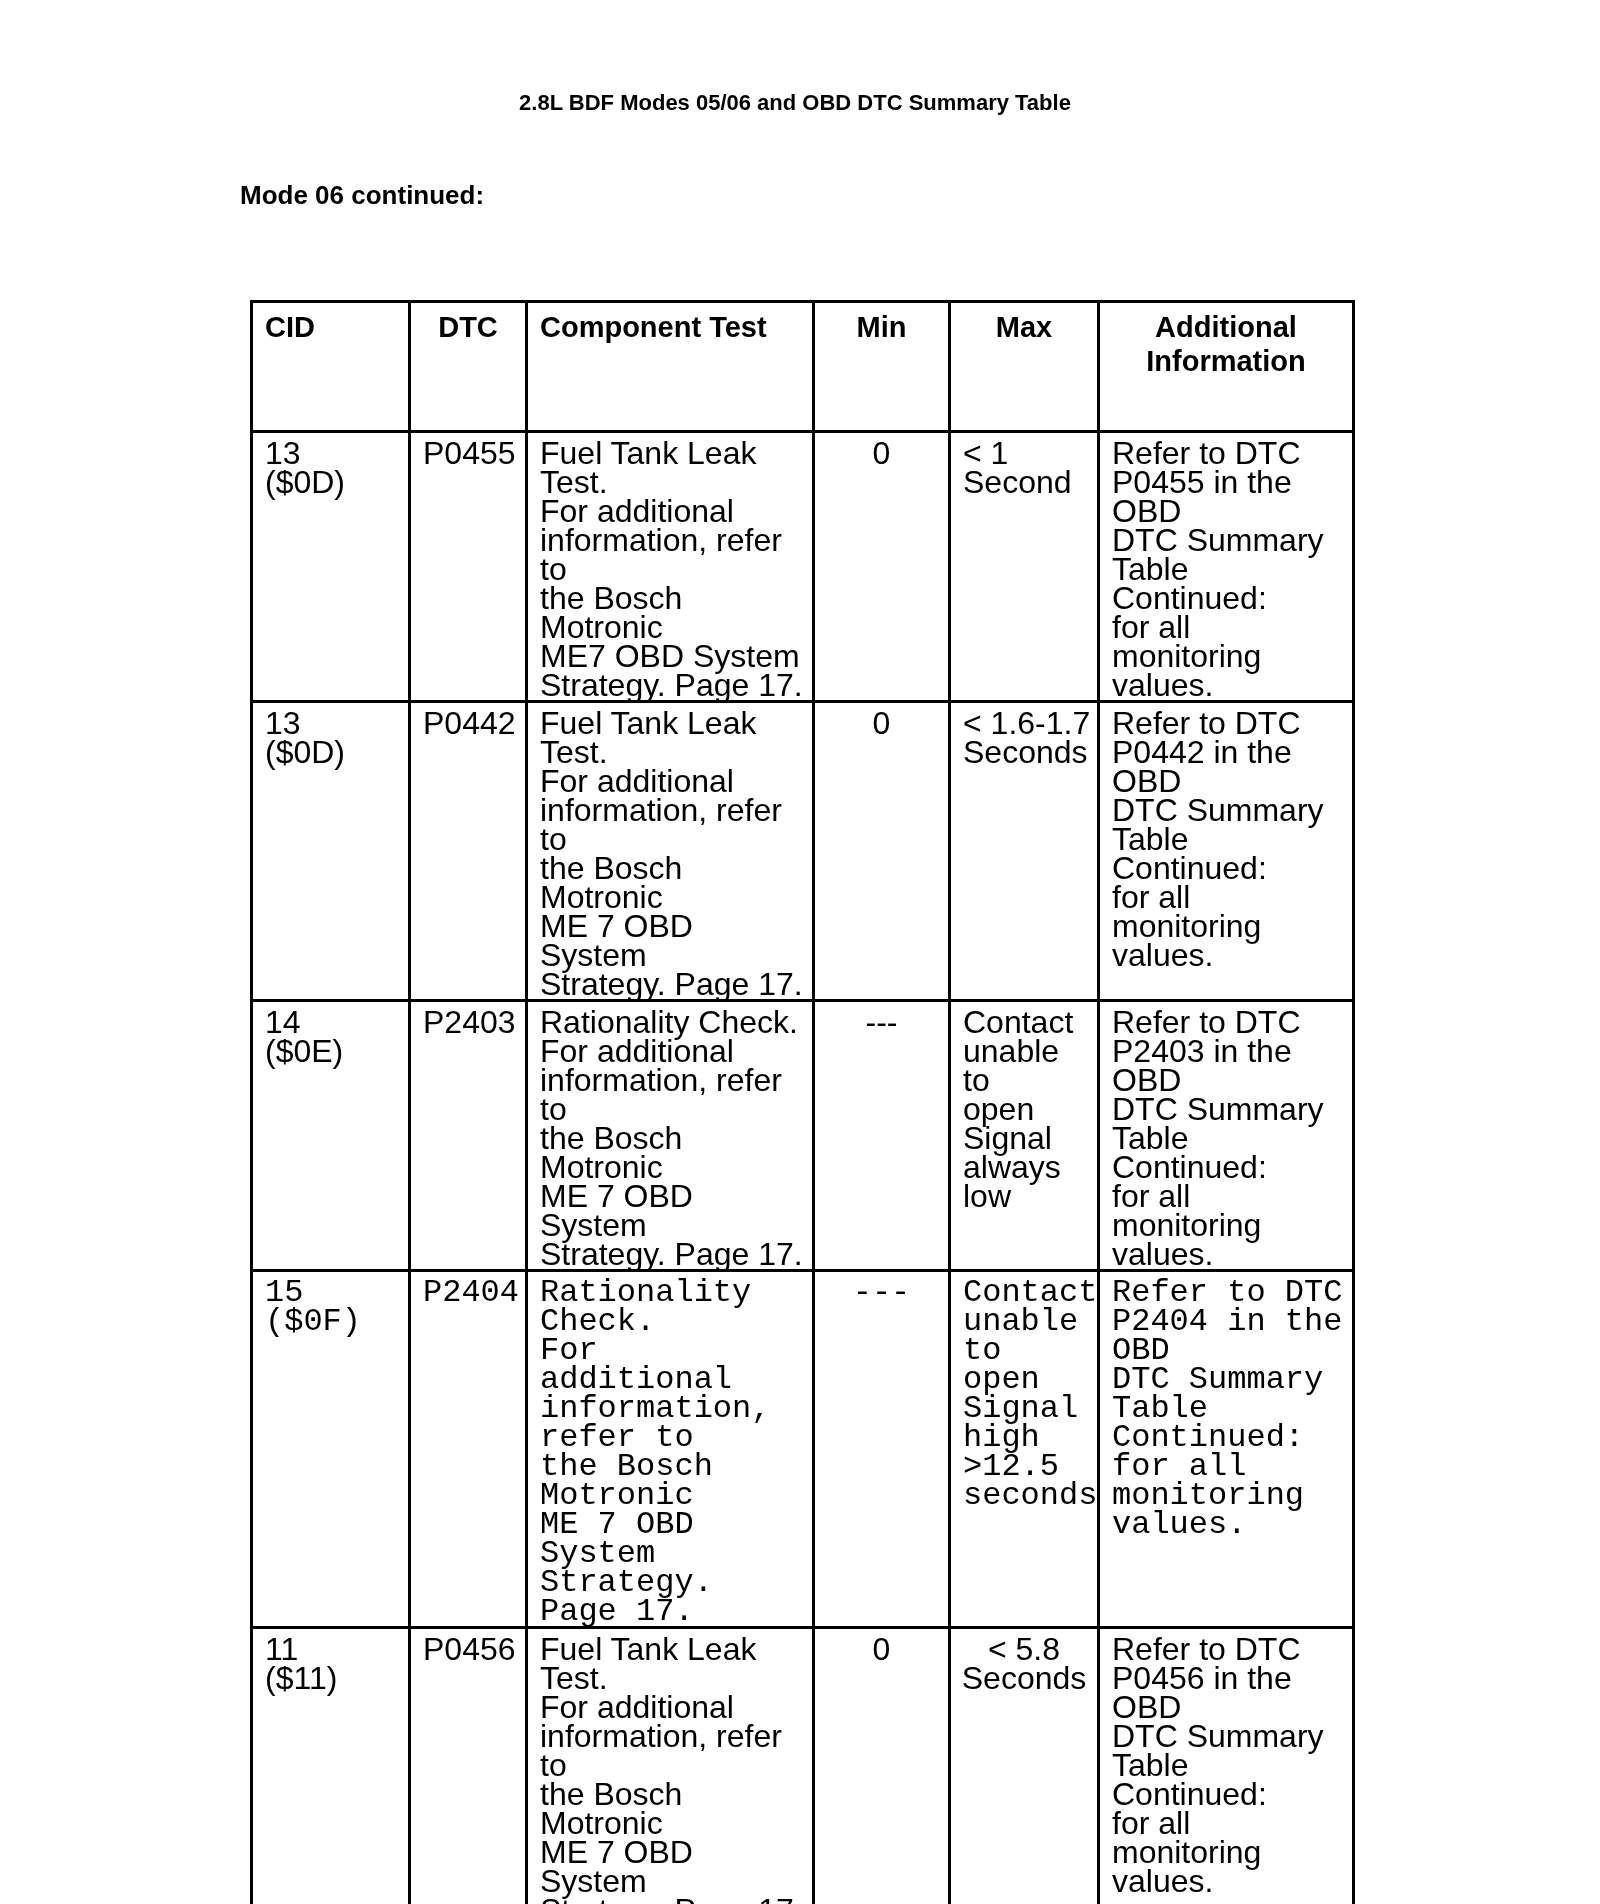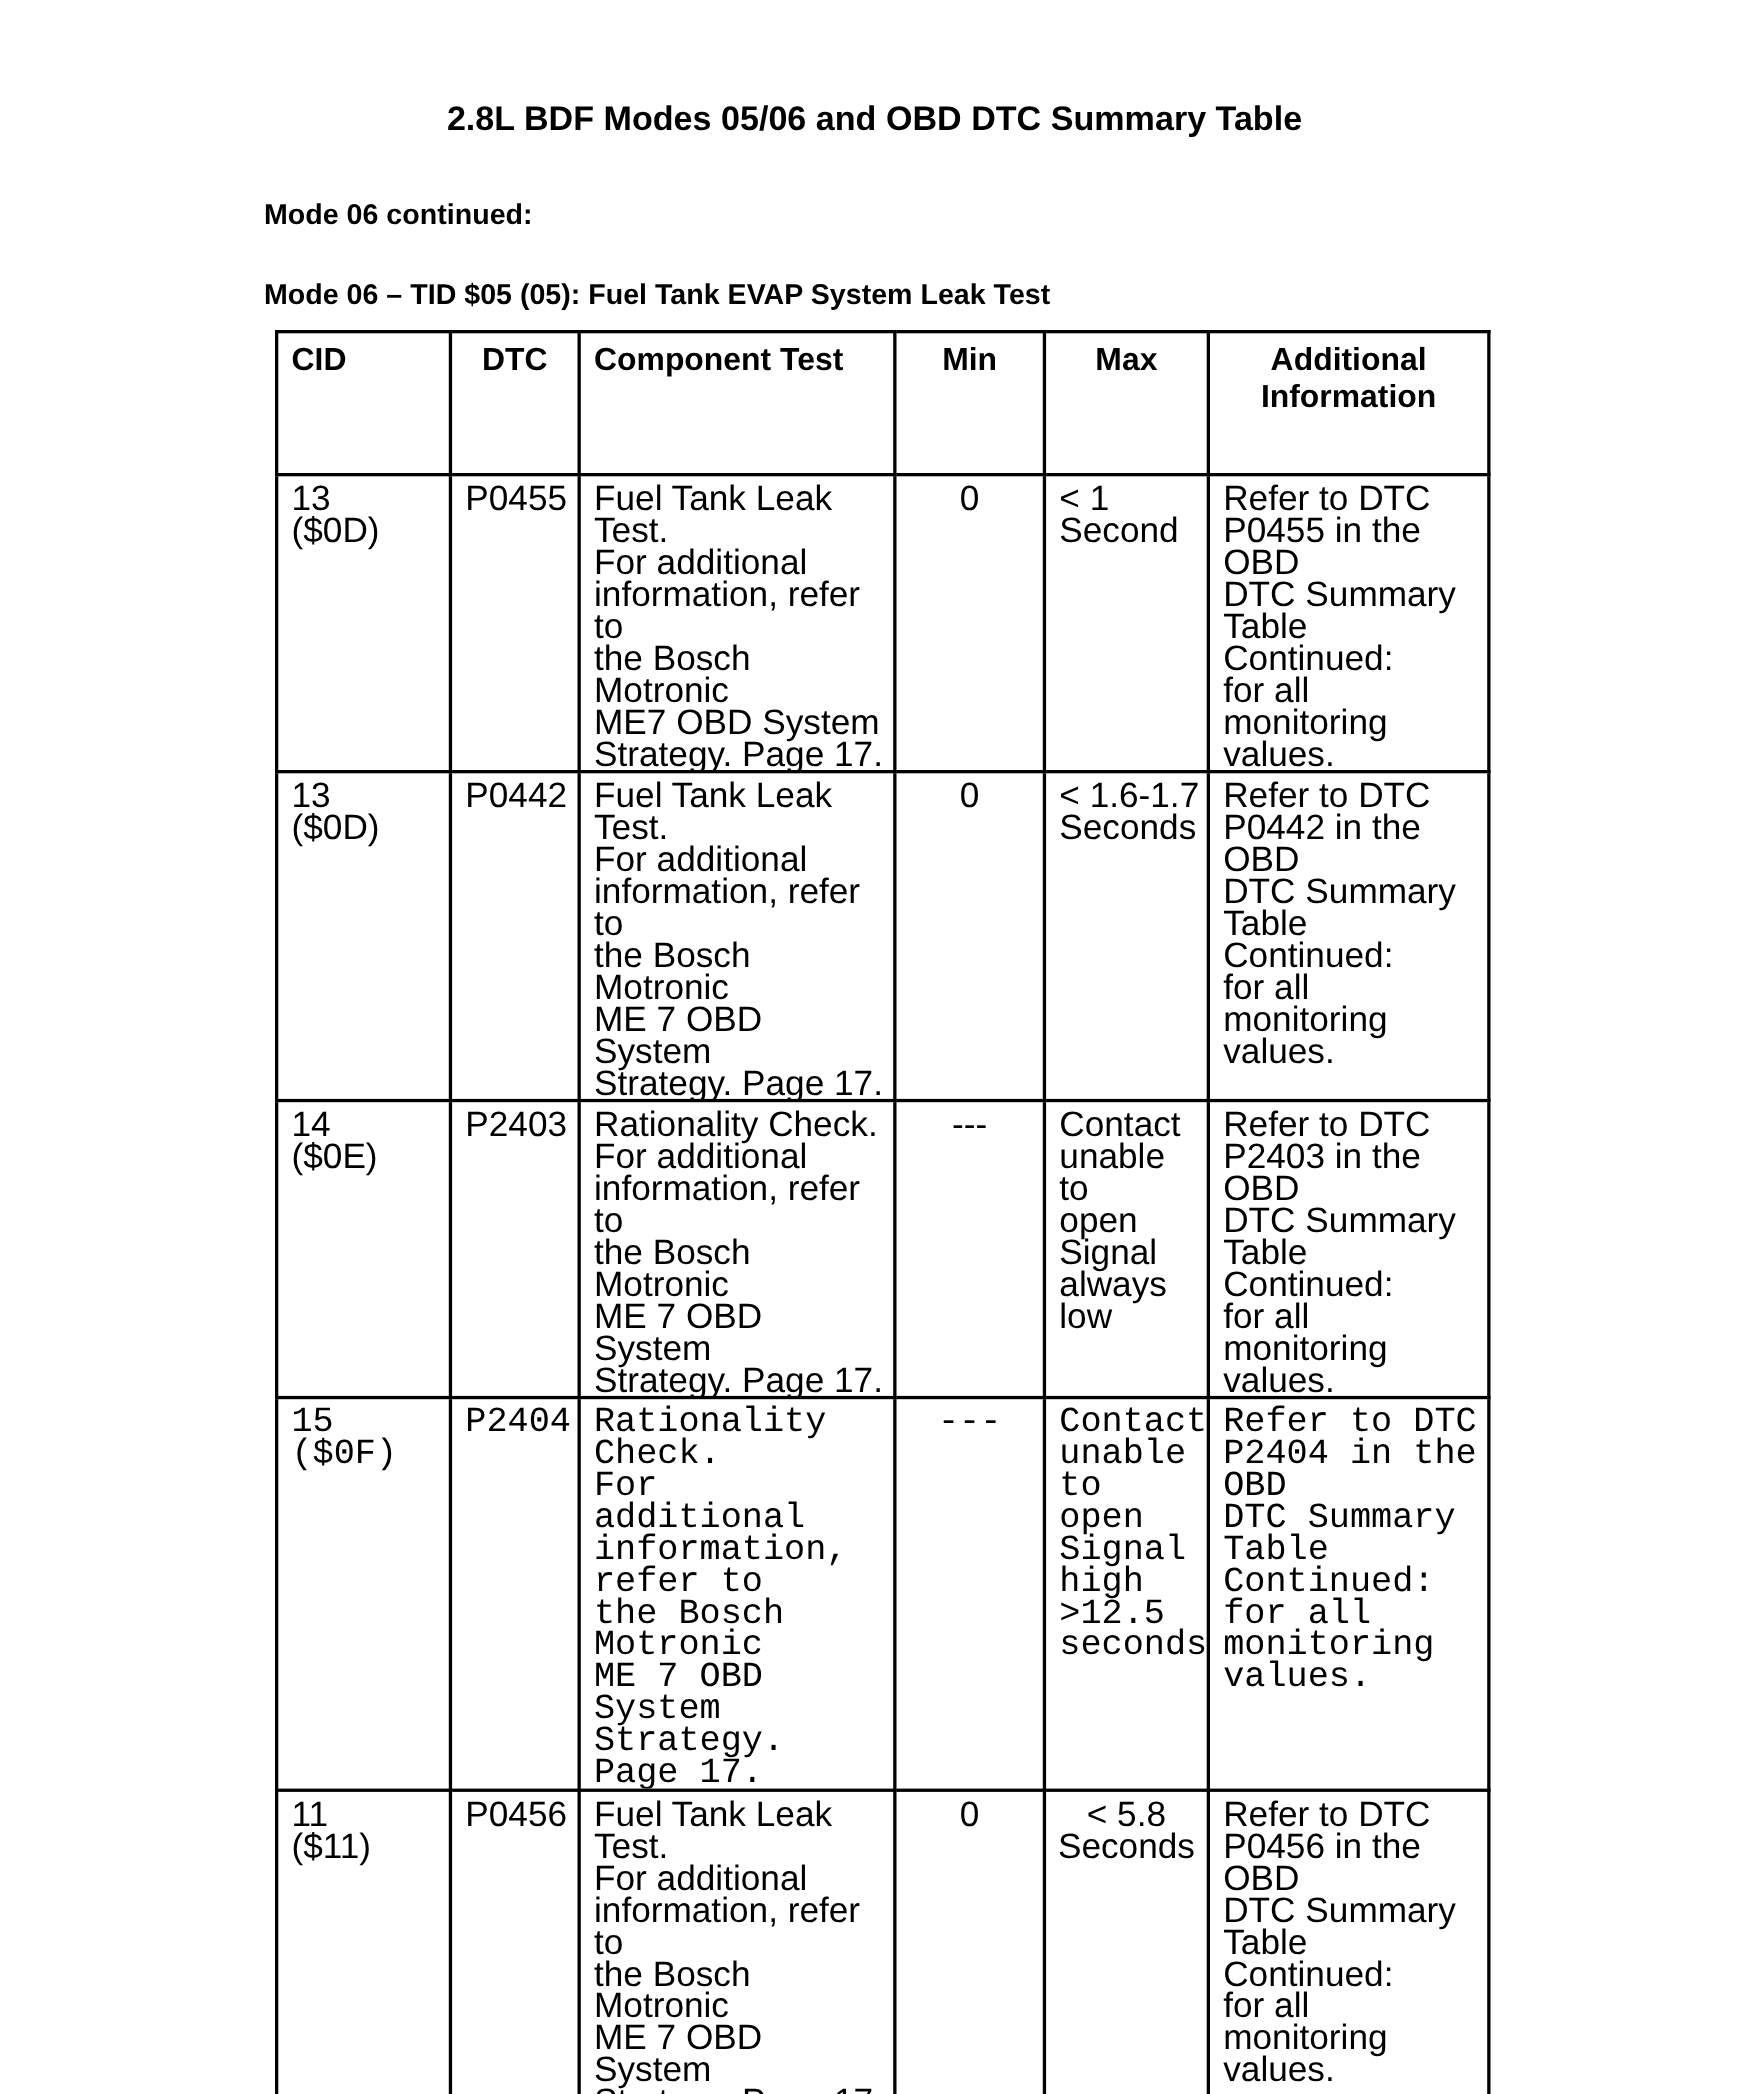--- a/index.html
+++ b/index.html
@@ -12,21 +12,21 @@
     color: #000000;
     font-family: "Liberation Sans", "DejaVu Sans", sans-serif;
     overflow: hidden;
   }
   .doc-title {
     position: absolute;
     top: 90px;
     left: 0;
     width: 1590px;
     text-align: center;
-    font-size: 31px;
+    font-size: 22px;
     font-weight: bold;
     letter-spacing: 0px;
     white-space: nowrap;
   }
   .heading {
     position: absolute;
     left: 240px;
     font-size: 26px;
     font-weight: bold;
     white-space: nowrap;
@@ -77,21 +77,20 @@
 </style>
 </head>
 <body>
 
 <div class="page">
 
   <div class="doc-title">2.8L BDF Modes 05/06 and OBD DTC Summary Table</div>
 
   <div class="heading heading-mode">Mode 06 continued:</div>
 
-  <div class="heading heading-tid">Mode 06 – TID $05 (05): Fuel Tank EVAP System Leak Test</div>
 
   <table class="dtc-table">
     <colgroup>
         <col style="width: 158px;">
         <col style="width: 117px;">
         <col style="width: 287px;">
         <col style="width: 136px;">
         <col style="width: 149px;">
         <col style="width: 255px;">
       </colgroup>

